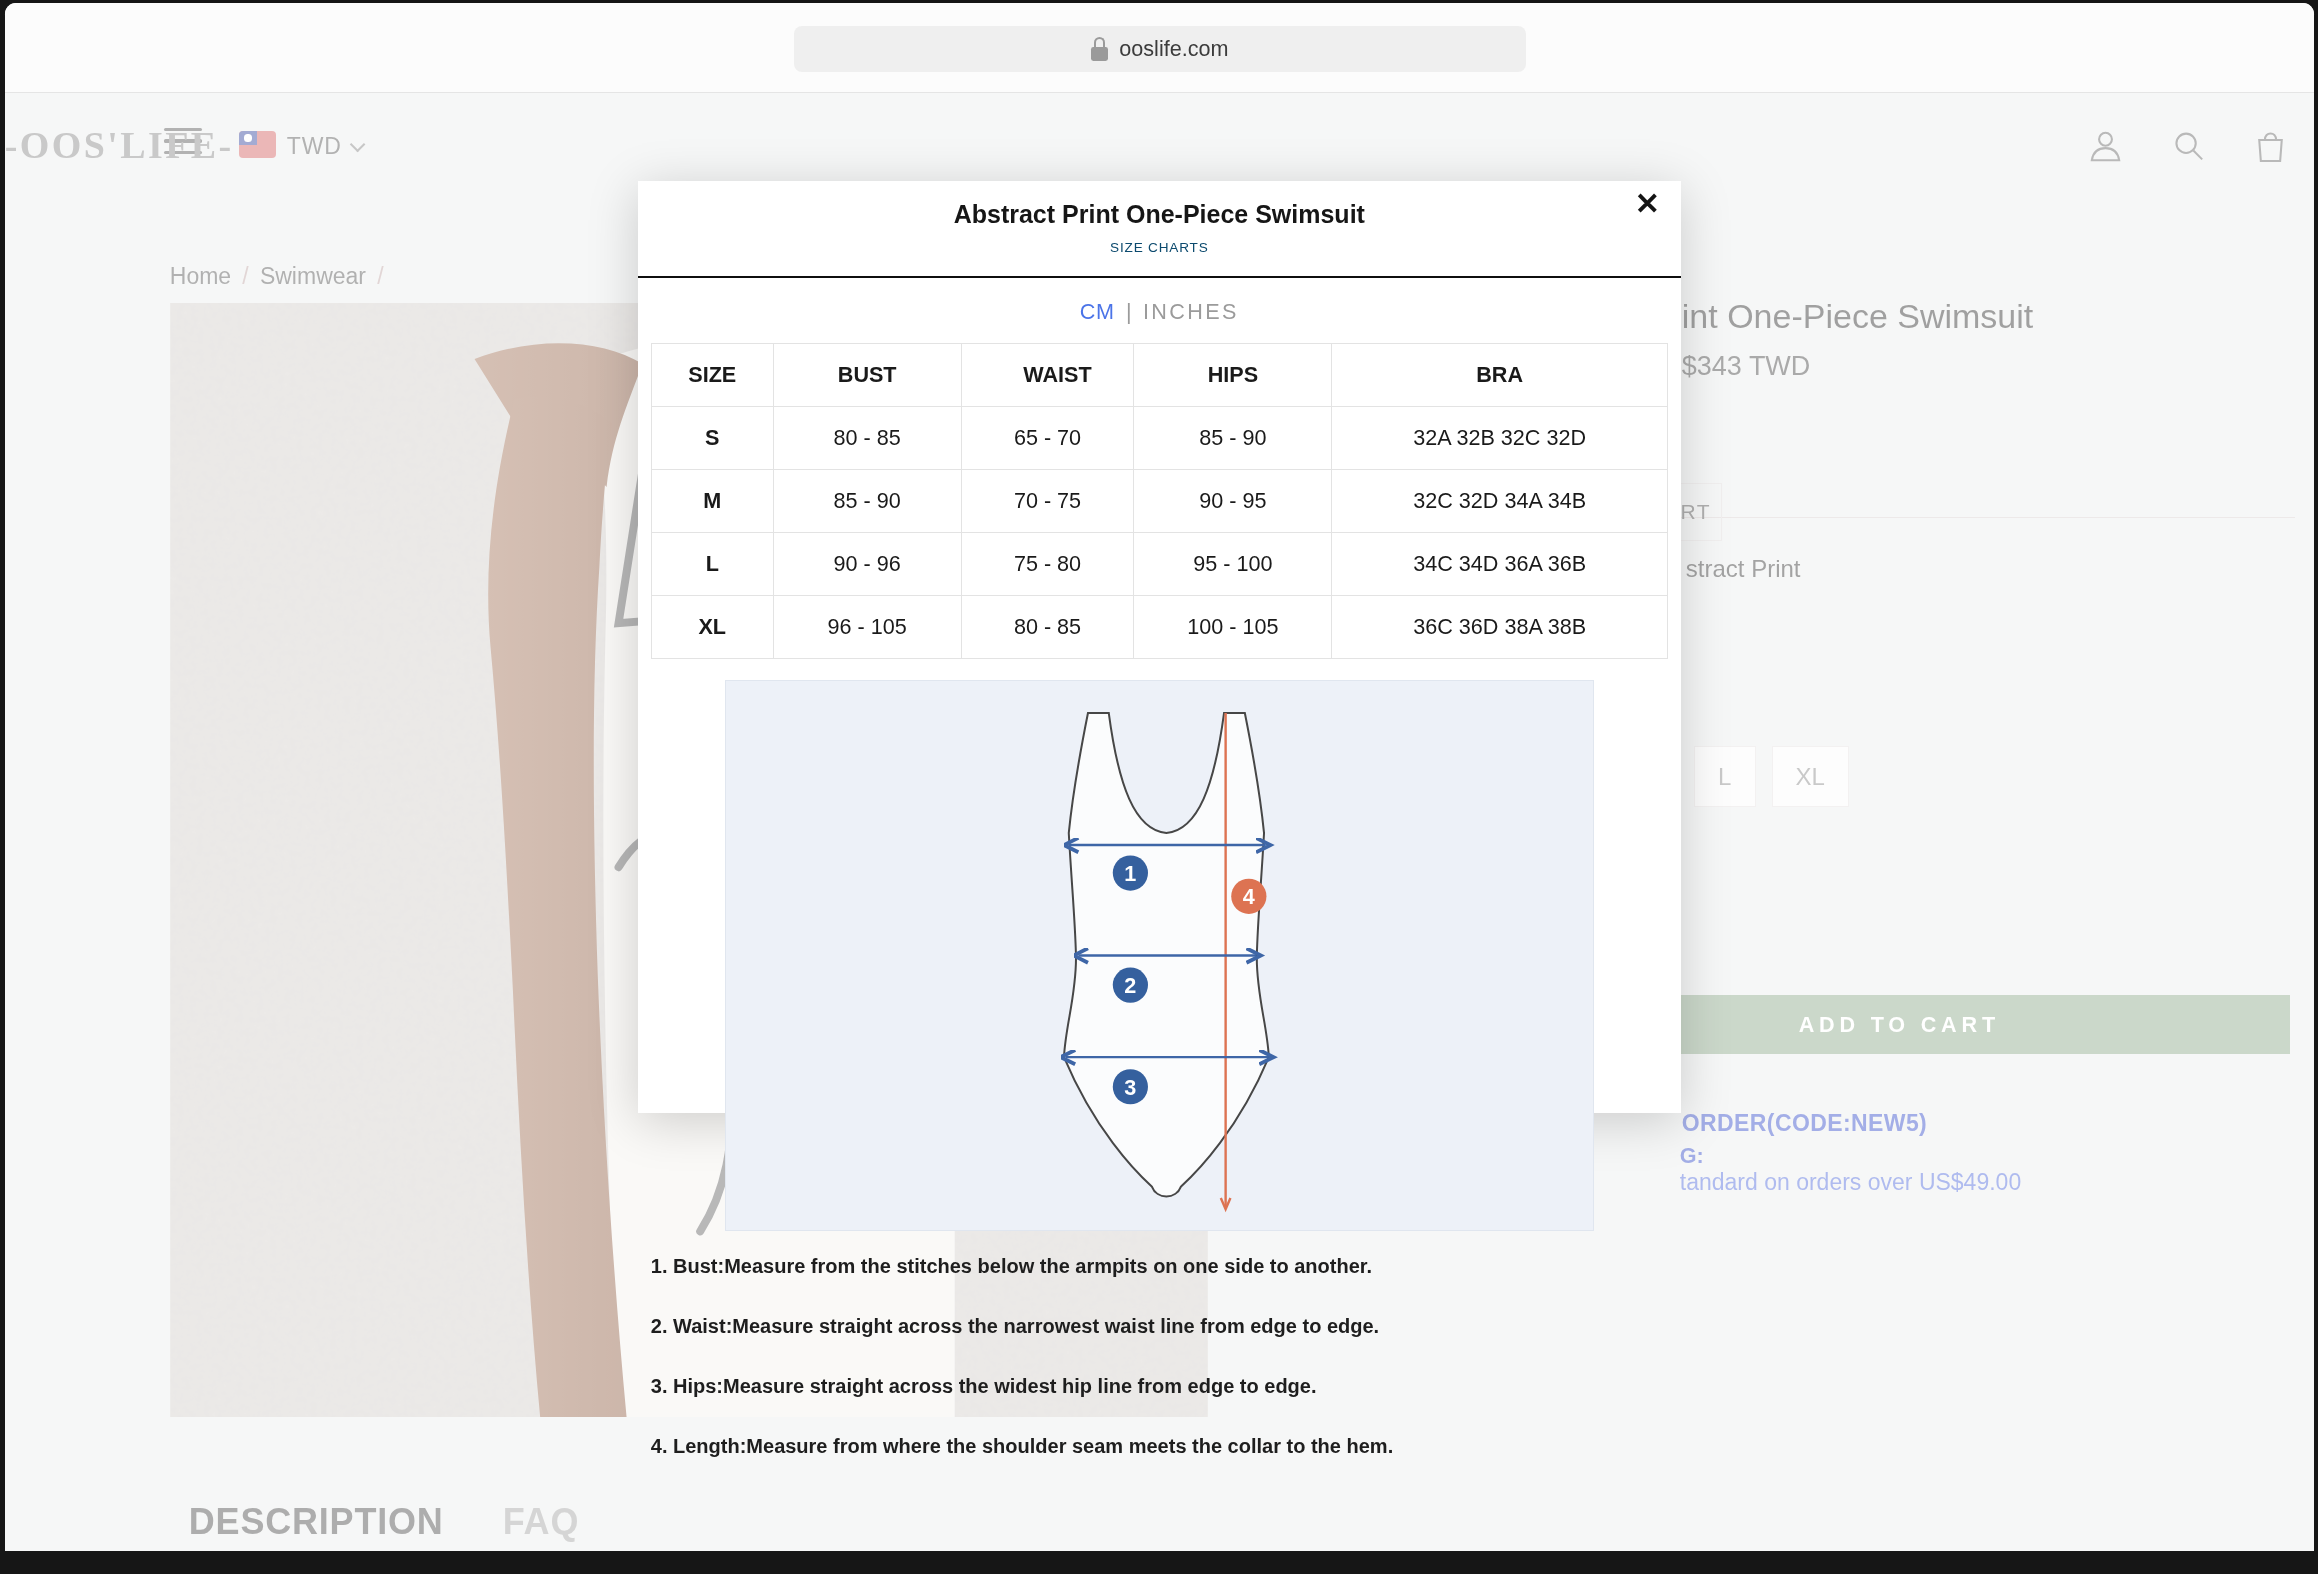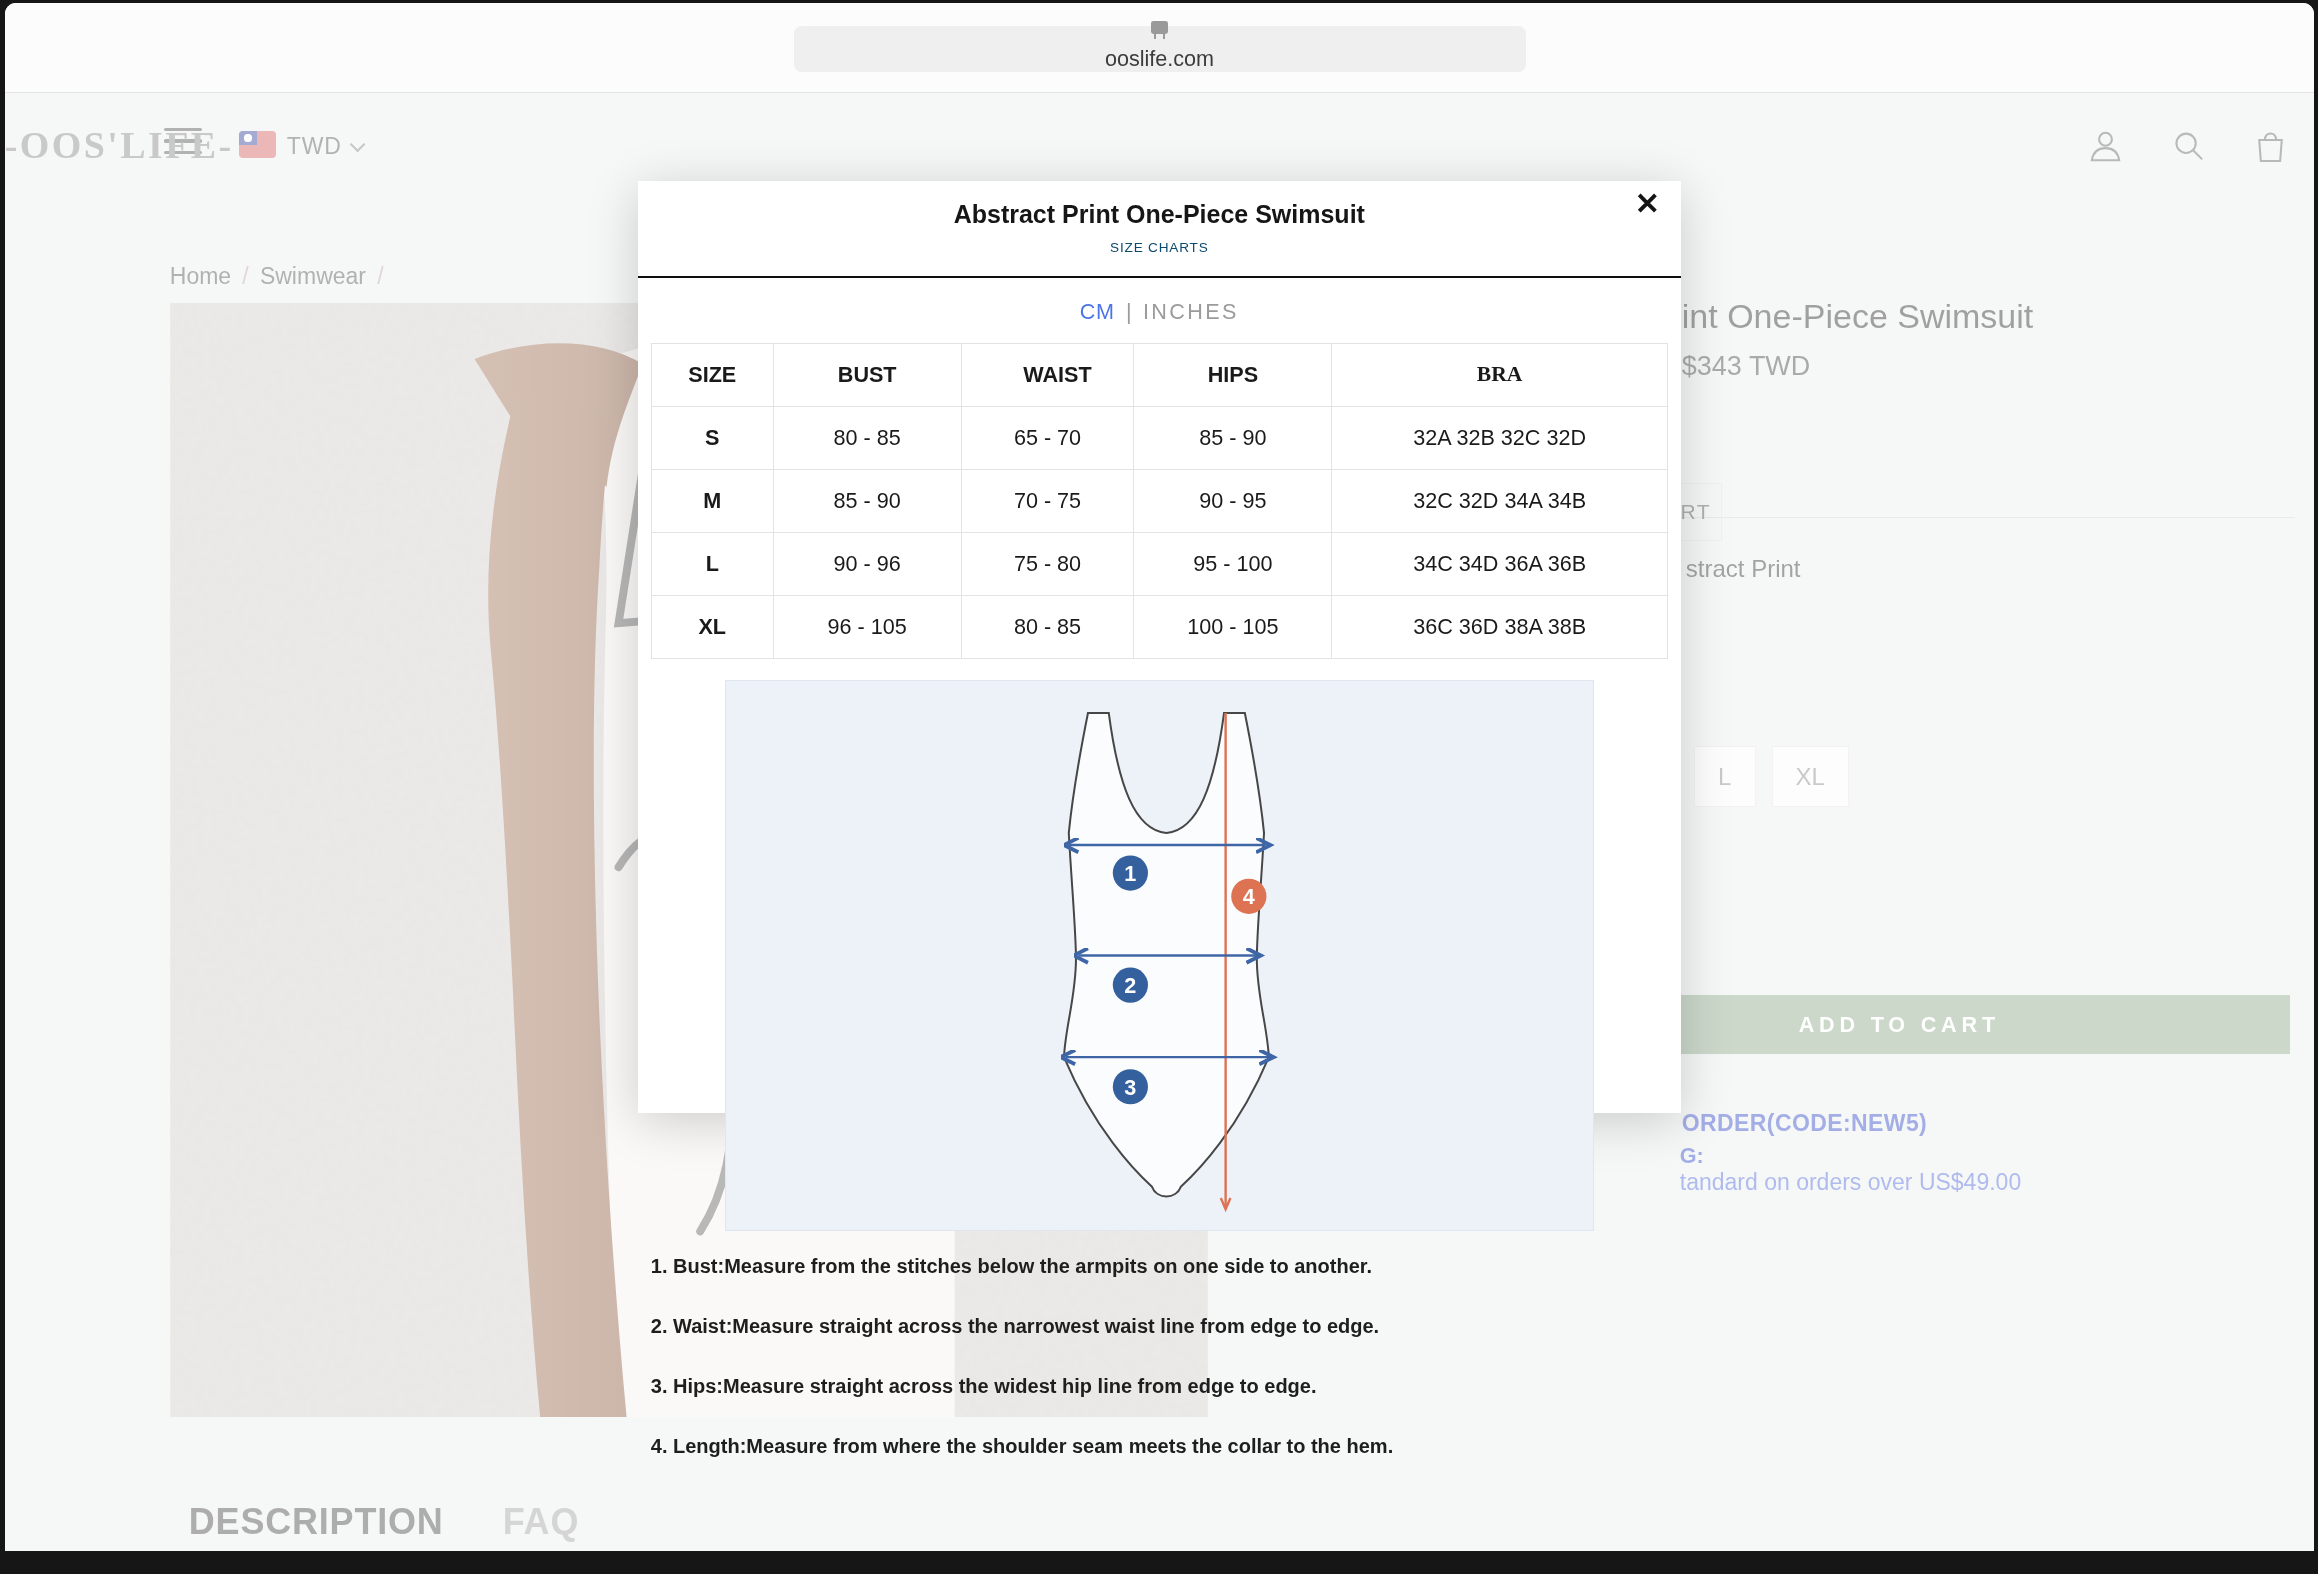--- a/index.html
+++ b/index.html
@@ -5,21 +5,21 @@
   * { margin:0; padding:0; box-sizing:border-box; }
   body { background:#161616; font-family:"Liberation Sans", sans-serif; }
   .frame { position:relative; width:2319px; height:1575px; background:#161616; overflow:hidden; }
   .window { position:absolute; left:4.8px; top:3.2px; right:4.8px; bottom:24px; background:#fdfdfd;
             border-radius:11.2px 11.2px 0 0; overflow:hidden; }
 
   
   .chrome { position:relative; height:90px; background:#fcfcfc; border-bottom:0.8px solid #e5e5e5; }
   .url-pill { position:absolute; left:50%; top:22.4px; transform:translateX(-50%);
               width:732px; height:46px; background:#efefef; border-radius:8px;
-              display:flex; align-items:center; justify-content:center; gap:11.2px;flex-direction:column; }
+              display:flex; align-items:center; justify-content:center; gap:11.2px; }
   .lock { width:17.6px; height:24px; position:relative; display:inline-block; }
   .lock .body { position:absolute; left:0; bottom:0; width:17.6px; height:13.6px; background:#9a9a9a; border-radius:2.4px; }
   .lock .shackle { position:absolute; left:3.2px; top:0; width:11.2px; height:13px; border:2.4px solid #9a9a9a;
                    border-bottom:none; border-radius:6.4px 6.4px 0 0; }
   .url-text { font-size:21.6px; color:#3c3c3c; }
 
   
   .page { position:absolute; left:0; right:0; top:90px; bottom:0; background:#edefee; overflow:hidden; }
 
   
@@ -78,21 +78,21 @@
   .m-sub { margin-top:11.2px; font-size:13.6px; letter-spacing:0.8px; color:#0c4a6e; }
   .m-close { position:absolute; right:21px; top:8px; font-size:30px; font-weight:700; color:#141414; cursor:pointer; line-height:1; }
   .units { margin-top:21px; text-align:center; font-size:21.6px; }
   .u-cm { color:#4b74e8; letter-spacing:0.8px; cursor:pointer; }
   .u-sep { color:#9b9b9b; margin:0 11.2px; }
   .u-in { color:#9b9b9b; letter-spacing:2.4px; cursor:pointer; }
   table.sizes { width:calc(100% - 26px); margin:17.6px 13px 0; border-collapse:collapse; }
   table.sizes th, table.sizes td { border:0.8px solid #e3e3e3; text-align:center; height:63px; font-size:21.6px; color:#1a1a1a; }
   table.sizes th { font-weight:700; }
   td.szcell { font-weight:700; }
-  .c-size{width:12%;} .c-bust{width:18.5%;} .c-waist{width:17%;padding-left:20px;} .c-hips{width:19.5%;} .c-bra{width:33%;font-family:Liberation Serif, serif;}
+  .c-size{width:12%;} .c-bust{width:18.5%;} .c-waist{width:17%;padding-left:20px;} .c-hips{width:19.5%;} .c-bra{width:33%;}
   .diagram { width:869px; height:551px; margin:21px auto 0; background:#edf1f8; border:0.8px solid #e0e6ef; }
   .instructions { margin:24px 13px 0; }
   .instructions p { font-size:20px; font-weight:700; color:#1e1e1e; margin-bottom:37px; line-height:1.15; }
 </style>
 </head>
 <body>
 
 <div class="frame">
   <div class="window">
 

